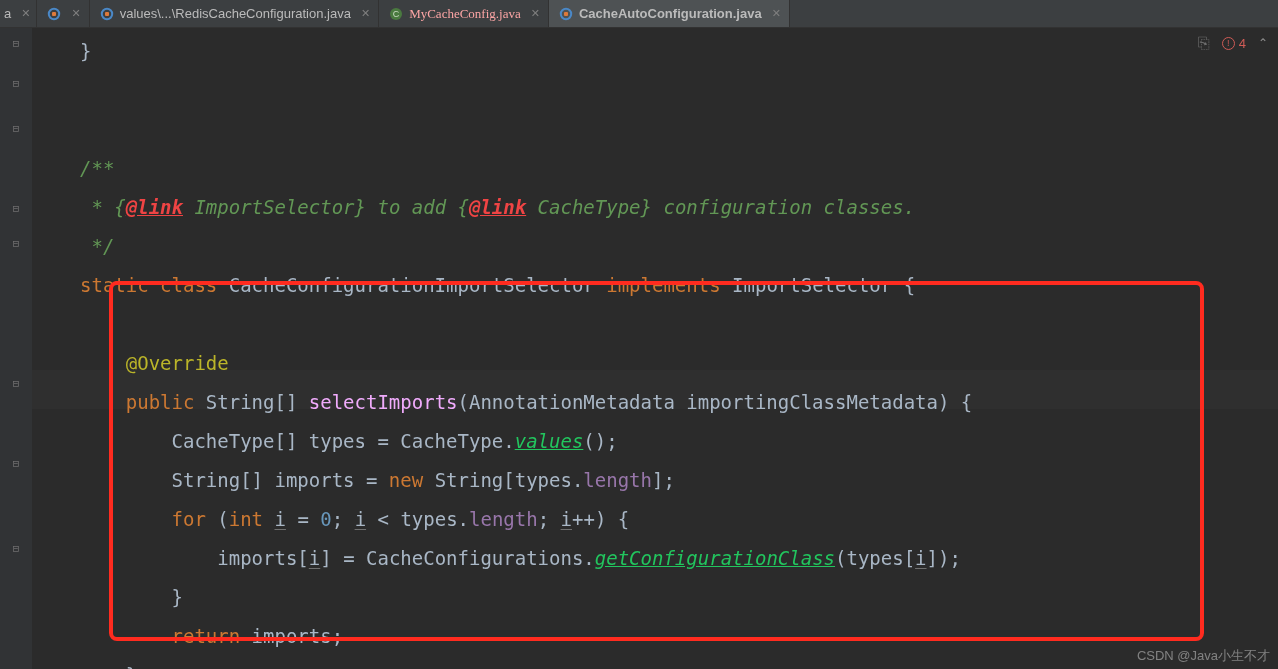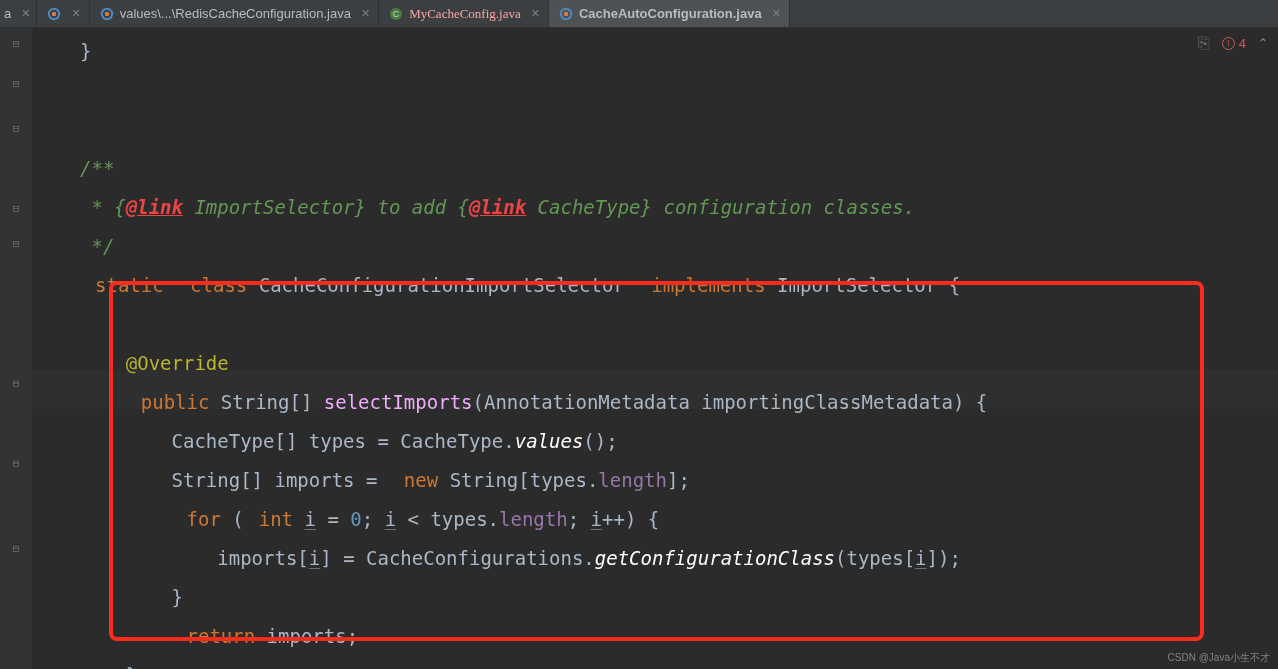--- a/index.html
+++ b/index.html
@@ -61,45 +61,45 @@
   padding:4px 0 0 0;
 }
 pre.code {
   font-family:'Consolas','Monaco',monospace;
   font-size:19px;
   line-height:39px;
   white-space:pre;
   padding-left:48px;
 }
 .c-default { color:#a9b7c6; }
-.c-keyword { color:#cc7832;margin-left:15px; }
+.c-keyword { color:#cc7832; }
 .c-comment { color:#629755; font-style:italic; }
 .c-doclink { color:#ef4444; font-style:italic; font-weight:bold; text-decoration:underline; }
 .c-anno { color:#bbb529; }
 .c-method { color:#f0abfc; }
 .c-num { color:#6897bb; }
 .c-field { color:#9876aa; }
-.c-call { color:#ffffff; font-style:italic; }
+.c-call { color:#22c55e; font-style:italic;text-decoration:underline; }
 .underline { text-decoration-line:underline; text-decoration-color:#707070; text-underline-offset:3px;}
 .redbox {
   position:absolute;
   left:109px; top:281px;
   width:1095px; height:360px;
   border:4px solid #ff2b1f; border-radius:8px;
   pointer-events:none;
 }
 .hl-line {
   position:absolute; left:32px; right:0; top:370px; height:39px;
   background:rgba(50,50,50,.6);
   z-index:-1;
 }
 .watermark {
   position:absolute; right:8px; bottom:4px;
   font-family:-apple-system,'Segoe UI',sans-serif;
-  font-size:10px; color:rgba(200,200,200,.55);
+  font-size:13px; color:rgba(200,200,200,.55);
 }
 svg.java-ico circle{fill:none;stroke:#4a88c7;stroke-width:2;}
 svg.java-ico .cup{fill:#de7a3b;}
 </style>
 </head>
 <body>
 
 <div class="tabs">
   <div class="tab partial">
     <span>a</span>

